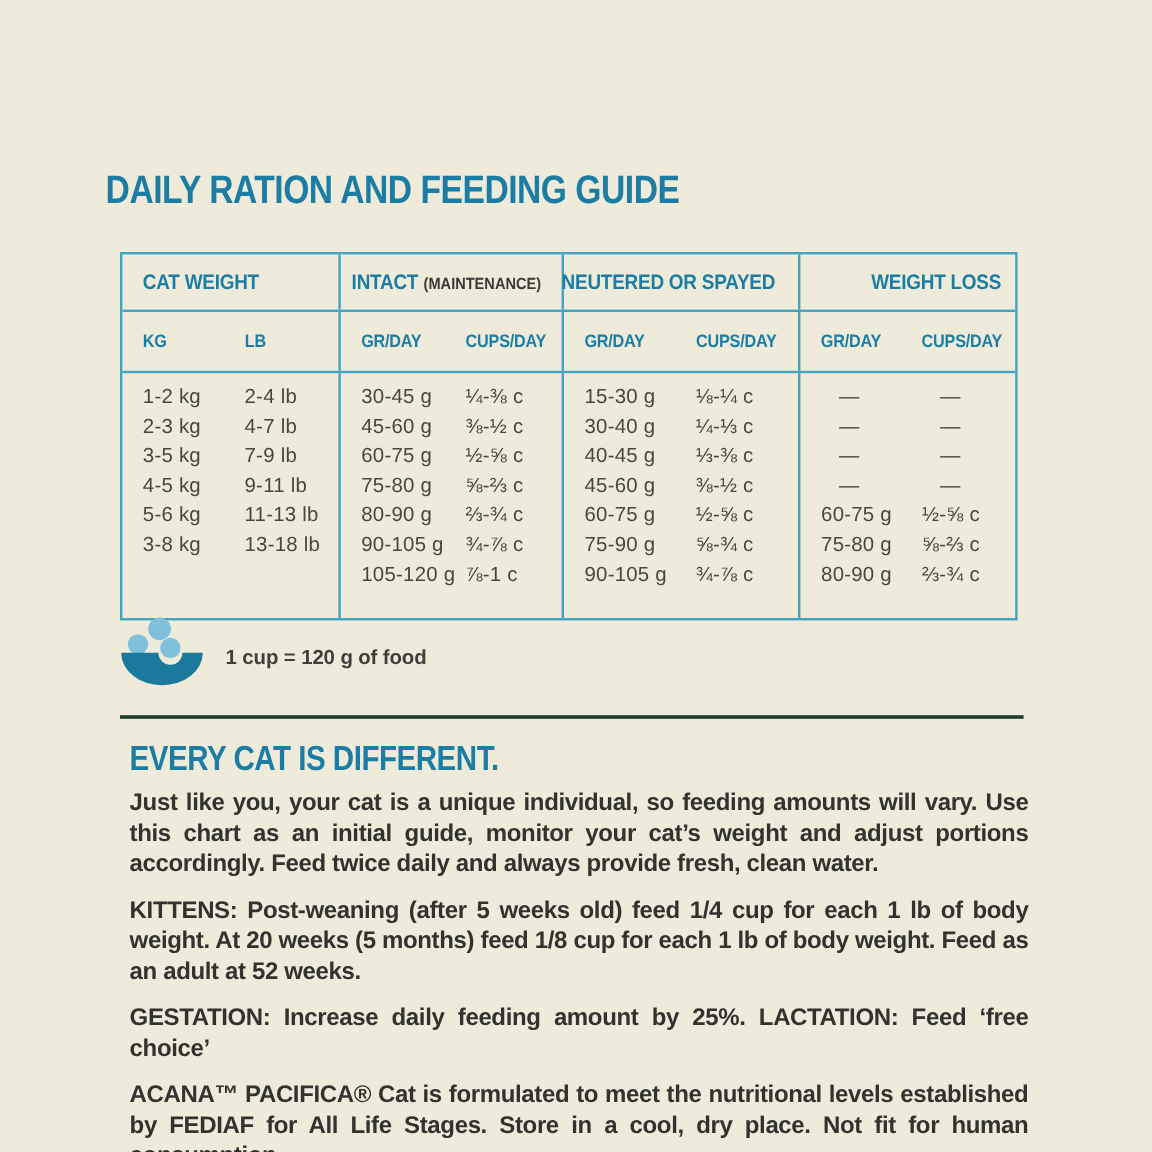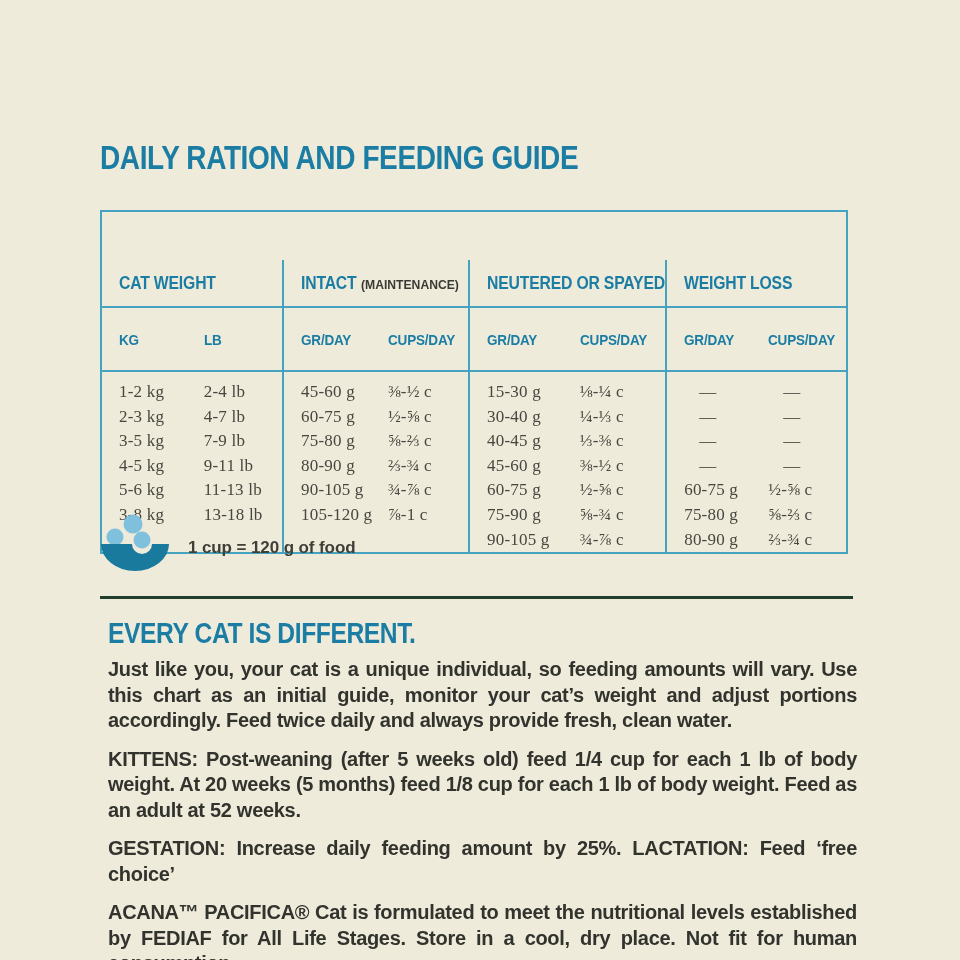--- a/index.html
+++ b/index.html
@@ -7,43 +7,43 @@
     position:relative; width:960px; height:960px;
     background: var(--bg, #EEEBDB);
     font-family:"Liberation Sans", sans-serif;
     overflow:hidden;
     color: var(--ink, #33332E);
   }
   .cond { display:inline-block; transform:scaleX(0.85); transform-origin:0 50%; white-space:nowrap; }
   .cond92 { display:inline-block; transform:scaleX(0.9); transform-origin:0 50%; white-space:nowrap; }
 
   .page-title {
-    position:absolute; left:100px; top:139px;
+    position:absolute; left:88px; top:139px;
     font-size:33px; font-weight:bold; letter-spacing:-0.5px;
     color: var(--teal-text, #1B7DA4);
     margin:0;
   }
 
   
   .ftable {
     position:absolute; left:100px; top:210px; width:748px;
     border:2px solid var(--teal-border, #43A3C1);
     box-sizing:border-box;
   }
   .trow { display:grid; grid-template-columns:24.2% 25% 26.5% 24.3%; }
   .trow .cell { box-sizing:border-box; padding-left:17px; }
-  .trow .cell + .cell { border-left:2px solid var(--teal-border, #43A3C1); }
-  .thead1 .cell { height:46px; display:flex; align-items:center;margin-top:48px; }
+  .trow .cell + .cell { border-left:2px solid var(--teal-border, #43A3C1);justify-content:flex-end; }
+  .thead1 .cell { height:46px; display:flex; align-items:center; }
   .thead2 { border-top:2px solid var(--teal-border, #43A3C1); }
-  .thead2 .cell { height:62px; display:grid; grid-template-columns:52% 48%; align-items:center; }
+  .thead2 .cell { height:49px; display:grid; grid-template-columns:52% 48%; align-items:center; }
   .h1 { font-size:17.5px; font-weight:bold; color: var(--teal-text, #1B7DA4); letter-spacing:-0.2px; }
   .h1suffix { font-size:13.5px; font-weight:bold; color:#3A3A35; margin-left:5px; }
   .h2 { font-size:15px; font-weight:bold; color: var(--teal-text, #1B7DA4); letter-spacing:-0.2px; }
   .tbody { border-top:2px solid var(--teal-border, #43A3C1); }
-  .tbody .cell { padding-top:8px; padding-bottom:0;font-family:Liberation Serif, serif; }
+  .tbody .cell { padding-top:8px; padding-bottom:24px; }
   .dline { display:grid; grid-template-columns:52% 48%; line-height:24.6px; }
   .dval { font-size:17px; color:#48473F; letter-spacing:0.2px; white-space:nowrap; }
   .dval.dash { padding-left:15px; }
 
   
   .cup-note {
     position:absolute; left:98px; top:514px; width:600px;
     display:flex; align-items:center; gap:16px;
   }
   .cup-note .txt { font-size:17px; font-weight:bold; color:#3F3E38; letter-spacing:-0.1px; transform:translateY(3px); }
@@ -127,20 +127,24 @@
           <div class="dline">
             <span class="dval">5-6 kg</span>
             <span class="dval">11-13 lb</span>
           </div>
           <div class="dline">
             <span class="dval">3-8 kg</span>
             <span class="dval">13-18 lb</span>
           </div>
         </div>
       <div class="cell">
+          <div class="dline">
+            <span class="dval">30-45 g</span>
+            <span class="dval">¼-⅜ c</span>
+          </div>
           <div class="dline">
             <span class="dval">45-60 g</span>
             <span class="dval">⅜-½ c</span>
           </div>
           <div class="dline">
             <span class="dval">60-75 g</span>
             <span class="dval">½-⅝ c</span>
           </div>
           <div class="dline">
             <span class="dval">75-80 g</span>

